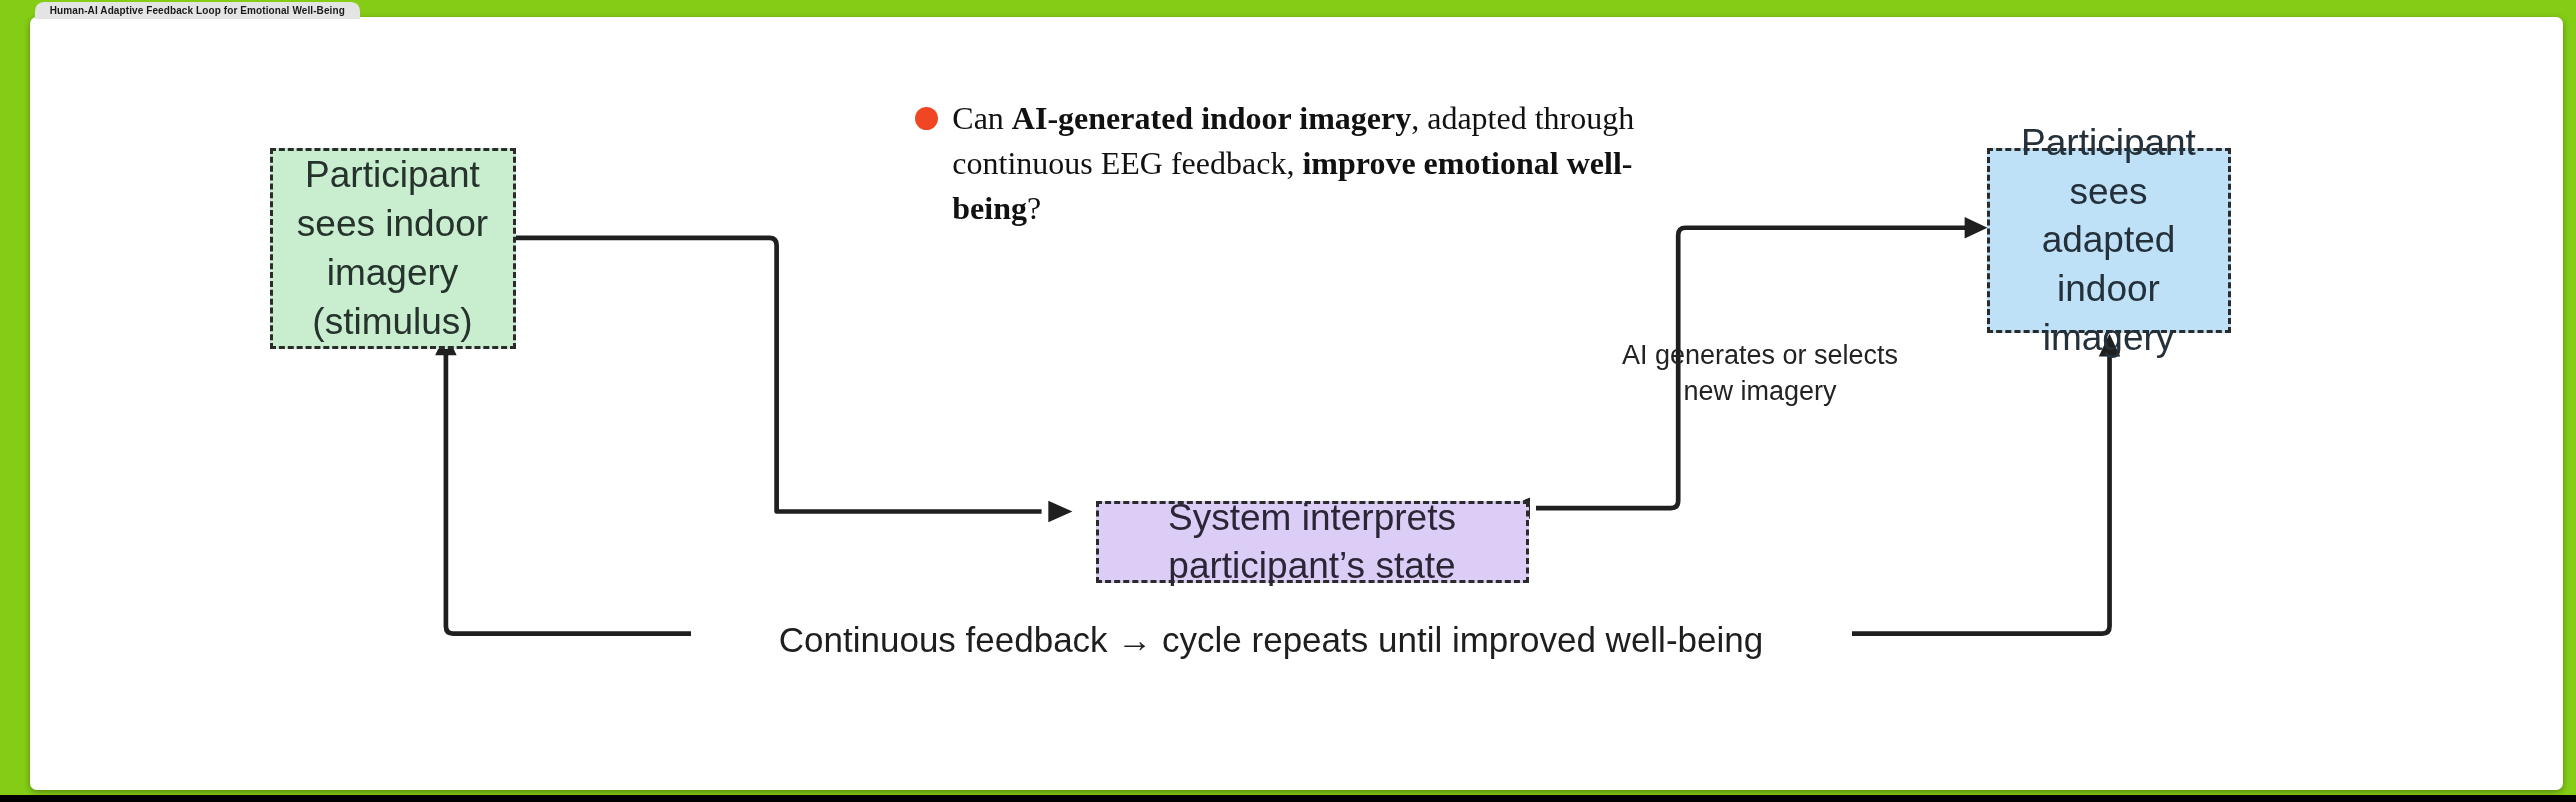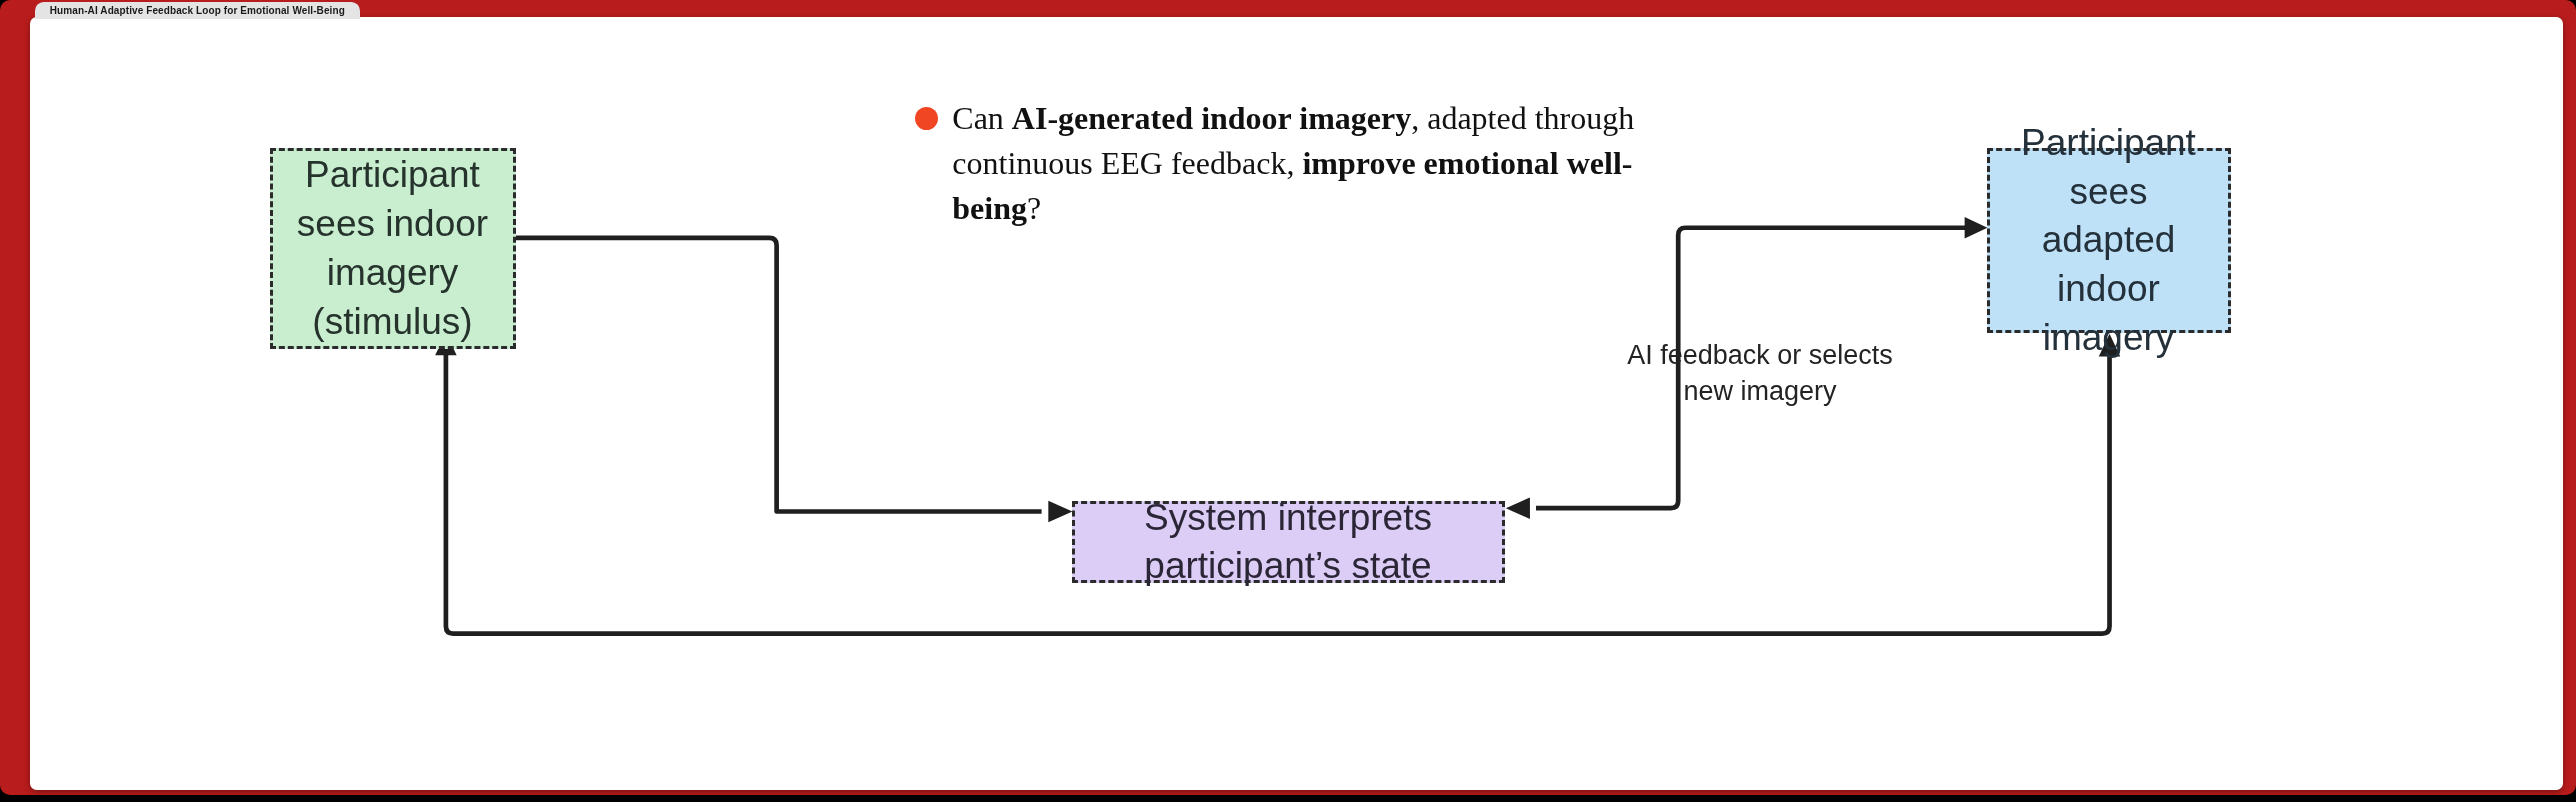--- a/index.html
+++ b/index.html
@@ -12,22 +12,21 @@
     width: 2576px;
     height: 803px;
     overflow: hidden;
     font-family: "Liberation Sans", sans-serif;
   }
 
   #root {
     position: relative;
     width: 2576px;
     height: 795px;
-    background: #b91c1c;
-    border-radius: 10px;
+    background: #84cc16;
   }
 
   
   #tab-chip {
     position: absolute;
     left: 35px;
     top: 2px;
     height: 17.4px;
     padding: 0 14.8px;
     display: flex;
@@ -196,35 +195,36 @@
       </g>
     </svg>
 
     <div class="node" id="node-stimulus" style="background: rgb(200, 237, 207); border-color: rgb(43, 43, 43); border-style: dashed;">
       <div class="node-inner" style="white-space: pre-line;">Participant
 sees indoor
 imagery
 (stimulus)</div>
     </div>
 
-    <div class="node" id="node-interpret" style="background: rgb(220, 205, 247); border-color: rgb(43, 43, 43); border-style: dashed;">
+    <div class="node" id="node-interpret" style="background: rgb(220, 205, 247); border-color: rgb(43, 43, 43); border-style: dashed; margin-left: 24px;">
       <div class="node-inner" style="white-space: pre-line;">System interprets
 participant’s state</div>
     </div>
 
     <div class="node" id="node-adapted" style="background: rgb(190, 225, 247); border-color: rgb(43, 43, 43); border-style: dashed;">
       <div class="node-inner" style="white-space: pre-line;">Participant
 sees adapted
 indoor imagery</div>
     </div>
 
 
-    <div class="edge-label" id="label-aigen">AI feedback or selects
+    <div class="edge-label" id="label-aigen">AI generates or selects
 new imagery</div>
 
+    <div class="edge-label" id="label-feedback">Continuous feedback → cycle repeats until improved well-being</div>
 
     <div id="question-block">
       <div id="question-bullet" style="background: rgb(240, 70, 35);"></div>
       <div id="question-text"><span>Can </span><b>AI-generated indoor imagery</b><span>, adapted through continuous EEG feedback, </span><b>improve emotional well-being</b><span>?</span></div>
     </div>
 
   </div>
 </div>
 
 

